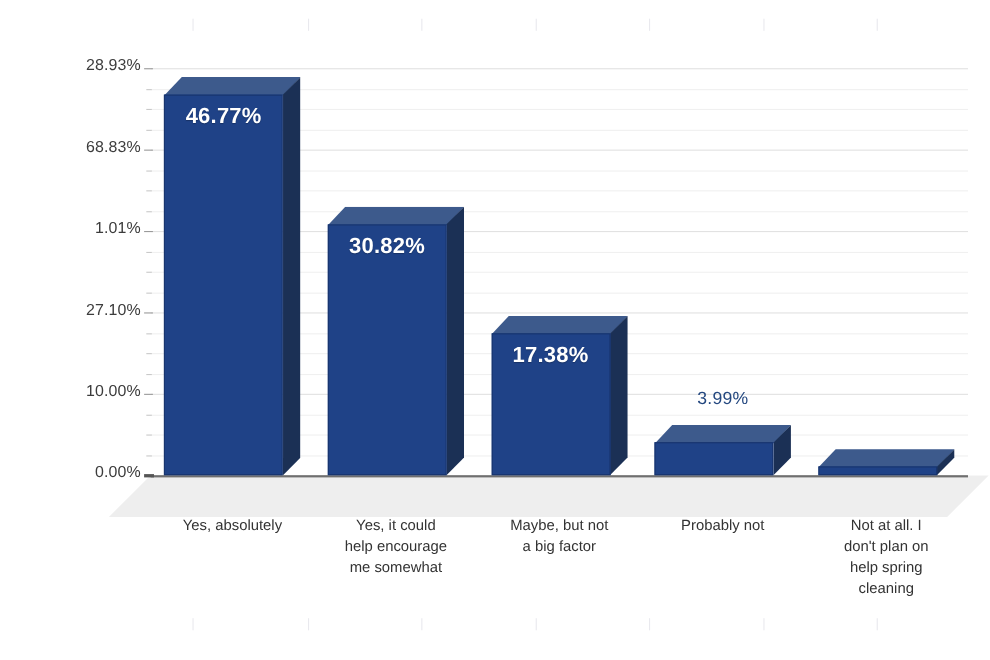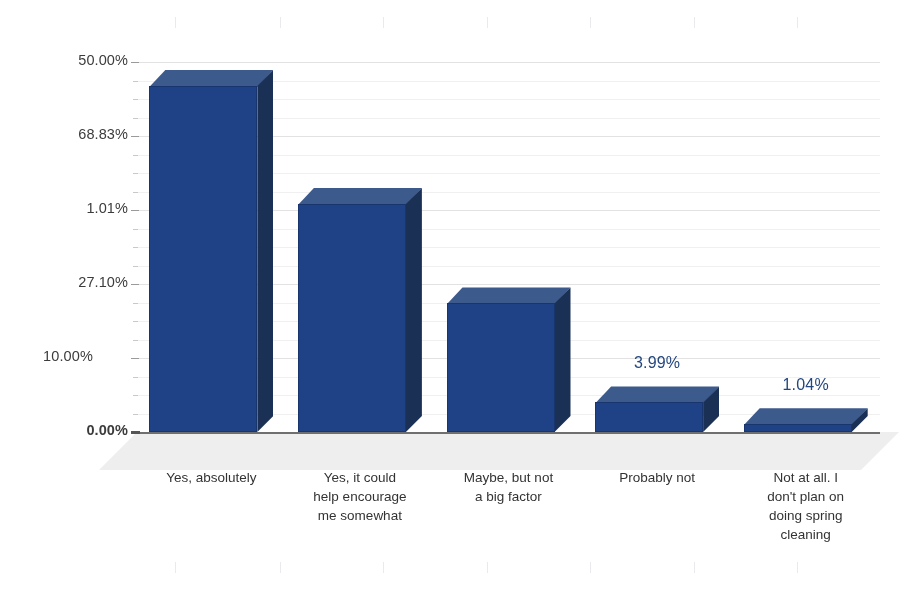--- a/index.html
+++ b/index.html
@@ -174,26 +174,26 @@
         <div class="gridline" style="top: 92.5px;"></div>
         <div class="gridline major" style="top: 74px;"></div>
         <div class="gridline" style="top: 55.5px;"></div>
         <div class="gridline" style="top: 37px;"></div>
         <div class="gridline" style="top: 18.5px;"></div>
         <div class="gridline major" style="top: 0px;"></div>
       </div>
   </div>
 
   <div id="ylabels">
-      <div class="ylabel" style="top: 360px; font-weight: bold;">0.00%</div>
-      <div class="ylabel" style="top: 286px; text-align: center;">10.00%</div>
+      <div class="ylabel" style="top: 360px;">0.00%</div>
+      <div class="ylabel" style="top: 286px;">10.00%</div>
       <div class="ylabel" style="top: 212px;">27.10%</div>
       <div class="ylabel" style="top: 138px;">1.01%</div>
       <div class="ylabel" style="top: 64px;">68.83%</div>
-      <div class="ylabel" style="top: -10px;">50.00%</div>
+      <div class="ylabel" style="top: -10px;">28.93%</div>
     </div>
   <div id="yticks">
       <div class="ytick minor" style="top: 413.5px;"></div>
       <div class="ytick minor" style="top: 395px;"></div>
       <div class="ytick minor" style="top: 376.5px;"></div>
       <div class="ytick" style="top: 358px;"></div>
       <div class="ytick minor" style="top: 339.5px;"></div>
       <div class="ytick minor" style="top: 321px;"></div>
       <div class="ytick minor" style="top: 302.5px;"></div>
       <div class="ytick" style="top: 284px;"></div>
@@ -215,56 +215,58 @@
     <div class="plane"></div>
   </div>
   <div id="baseline"></div>
   <div id="baseline-tick"></div>
 
   <div id="bars">
       <div class="bar" style="left: 0px; top: 0px; width: 900px; height: 600px;">
         <div class="face-top" style="left: 149.3px; top: 69.902px; width: 124px; height: 17px; clip-path: polygon(16px 0px, 100% 0px, 108px 100%, 0px 100%); border: none;"></div>
         <div class="face-side" style="left: 149.3px; top: 69.902px; width: 124px; height: 362.098px; clip-path: polygon(108px 16px, 100% 0px, 100% 346.098px, 108px 100%); border: none;"></div>
         <div class="face-front" style="left: 149.3px; top: 85.902px; width: 108px; height: 346.098px;"></div>
+        <div class="value-inside" style="position: absolute; left: 149.3px; top: 94.902px; width: 108px;">46.77%</div>
       </div>
       <div class="bar" style="left: 0px; top: 0px; width: 900px; height: 600px;">
         <div class="face-top" style="left: 297.9px; top: 187.932px; width: 124px; height: 17px; clip-path: polygon(16px 0px, 100% 0px, 108px 100%, 0px 100%); border: none;"></div>
         <div class="face-side" style="left: 297.9px; top: 187.932px; width: 124px; height: 244.068px; clip-path: polygon(108px 16px, 100% 0px, 100% 228.068px, 108px 100%); border: none;"></div>
         <div class="face-front" style="left: 297.9px; top: 203.932px; width: 108px; height: 228.068px;"></div>
+        <div class="value-inside" style="position: absolute; left: 297.9px; top: 212.932px; width: 108px;">30.82%</div>
       </div>
       <div class="bar" style="left: 0px; top: 0px; width: 900px; height: 600px;">
         <div class="face-top" style="left: 446.5px; top: 287.388px; width: 124px; height: 17px; clip-path: polygon(16px 0px, 100% 0px, 108px 100%, 0px 100%); border: none;"></div>
         <div class="face-side" style="left: 446.5px; top: 287.388px; width: 124px; height: 144.612px; clip-path: polygon(108px 16px, 100% 0px, 100% 128.612px, 108px 100%); border: none;"></div>
         <div class="face-front" style="left: 446.5px; top: 303.388px; width: 108px; height: 128.612px;"></div>
+        <div class="value-inside" style="position: absolute; left: 446.5px; top: 312.388px; width: 108px;">17.38%</div>
       </div>
       <div class="bar" style="left: 0px; top: 0px; width: 900px; height: 600px;">
         <div class="face-top" style="left: 595.1px; top: 386.474px; width: 124px; height: 17px; clip-path: polygon(16px 0px, 100% 0px, 108px 100%, 0px 100%); border: none;"></div>
         <div class="face-side" style="left: 595.1px; top: 386.474px; width: 124px; height: 45.526px; clip-path: polygon(108px 16px, 100% 0px, 100% 29.526px, 108px 100%); border: none;"></div>
         <div class="face-front" style="left: 595.1px; top: 402.474px; width: 108px; height: 29.526px;"></div>
         <div class="value-outside" style="left: 589.1px; top: 354.474px; width: 136px;">3.99%</div>
       </div>
       <div class="bar" style="left: 0px; top: 0px; width: 900px; height: 600px;">
         <div class="face-top" style="left: 743.7px; top: 408.304px; width: 124px; height: 17px; clip-path: polygon(16px 0px, 100% 0px, 108px 100%, 0px 100%); border: none;"></div>
         <div class="face-side" style="left: 743.7px; top: 408.304px; width: 124px; height: 23.696px; clip-path: polygon(108px 16px, 100% 0px, 100% 7.696px, 108px 100%); border: none;"></div>
         <div class="face-front" style="left: 743.7px; top: 424.304px; width: 108px; height: 7.696px;"></div>
-        <div class="value-outside" style="left: 737.7px; top: 376.304px; width: 136px;">1.04%</div>
       </div>
     </div>
 
   <div id="catlabels">
       <div class="catlabel" style="left: 4px; width: 140.6px;">Yes, absolutely</div>
       <div class="catlabel" style="left: 152.6px; width: 140.6px;">Yes, it could
 help encourage
 me somewhat</div>
       <div class="catlabel" style="left: 301.2px; width: 140.6px;">Maybe, but not
 a big factor</div>
       <div class="catlabel" style="left: 449.8px; width: 140.6px;">Probably not</div>
       <div class="catlabel" style="left: 598.4px; width: 140.6px;">Not at all. I
 don't plan on
-doing spring
+help spring
 cleaning</div>
     </div>
 
   <div id="artifacts-bottom" class="artifact-row">
       <div class="tick" style="left: 175px;"></div>
       <div class="tick" style="left: 280px;"></div>
       <div class="tick" style="left: 383px;"></div>
       <div class="tick" style="left: 487px;"></div>
       <div class="tick" style="left: 590px;"></div>
       <div class="tick" style="left: 694px;"></div>

